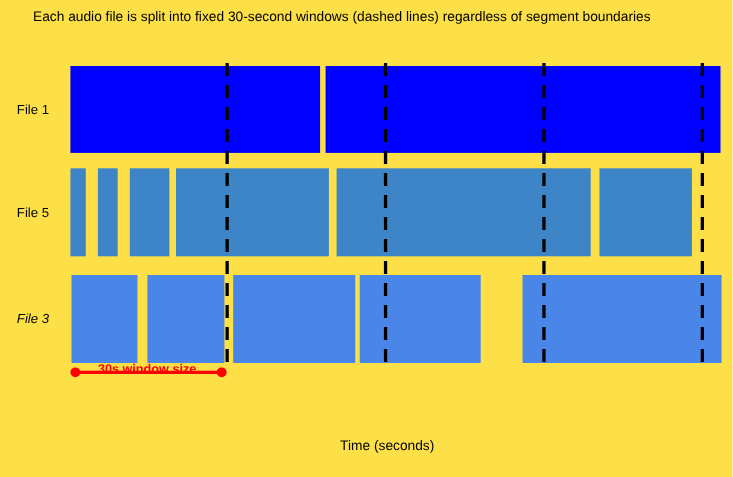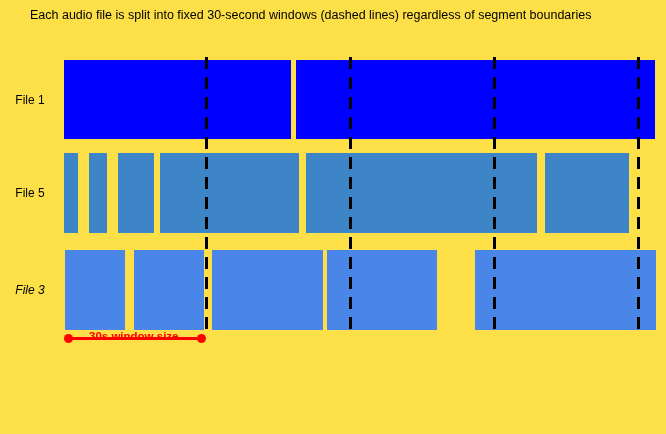--- a/index.html
+++ b/index.html
@@ -94,13 +94,14 @@
       <div class="boundary" style="left: 349px; top: 57px; height: 276px;"></div>
       <div class="boundary" style="left: 493px; top: 57px; height: 276px;"></div>
       <div class="boundary" style="left: 637px; top: 57px; height: 276px;"></div>
     </div>
 
   <div id="ann-line" class="ann-line" style="left: 68px; top: 337px; width: 133px; background: rgb(255, 0, 0);"></div>
   <div id="ann-dot-left" class="ann-dot" style="left: 64px; top: 334px; background: rgb(255, 0, 0);"></div>
   <div id="ann-dot-right" class="ann-dot" style="left: 197px; top: 334px; background: rgb(255, 0, 0);"></div>
   <div id="ann-text" class="ann-text" style="left: 89px; top: 330px; color: rgb(255, 0, 0);">30s window size</div>
 
+  <div class="xlabel">Time (seconds)</div>
 </div>
 
 </body></html>

